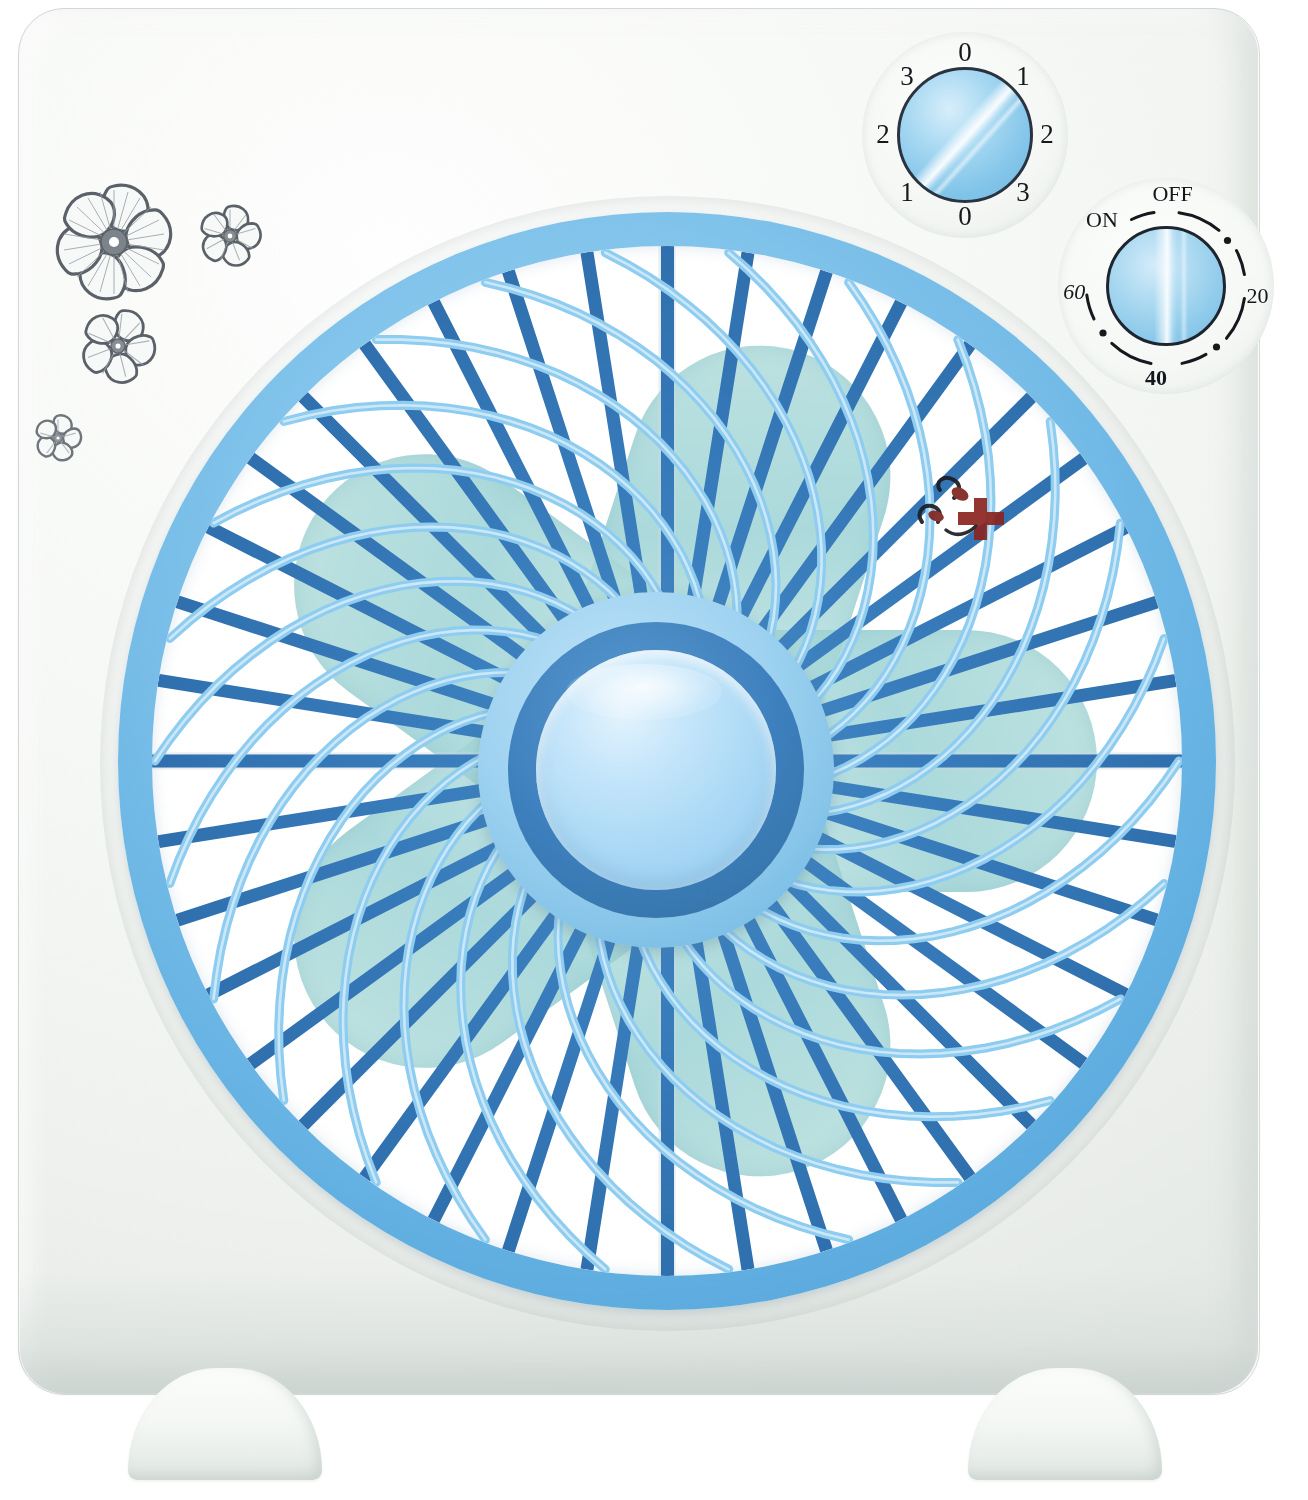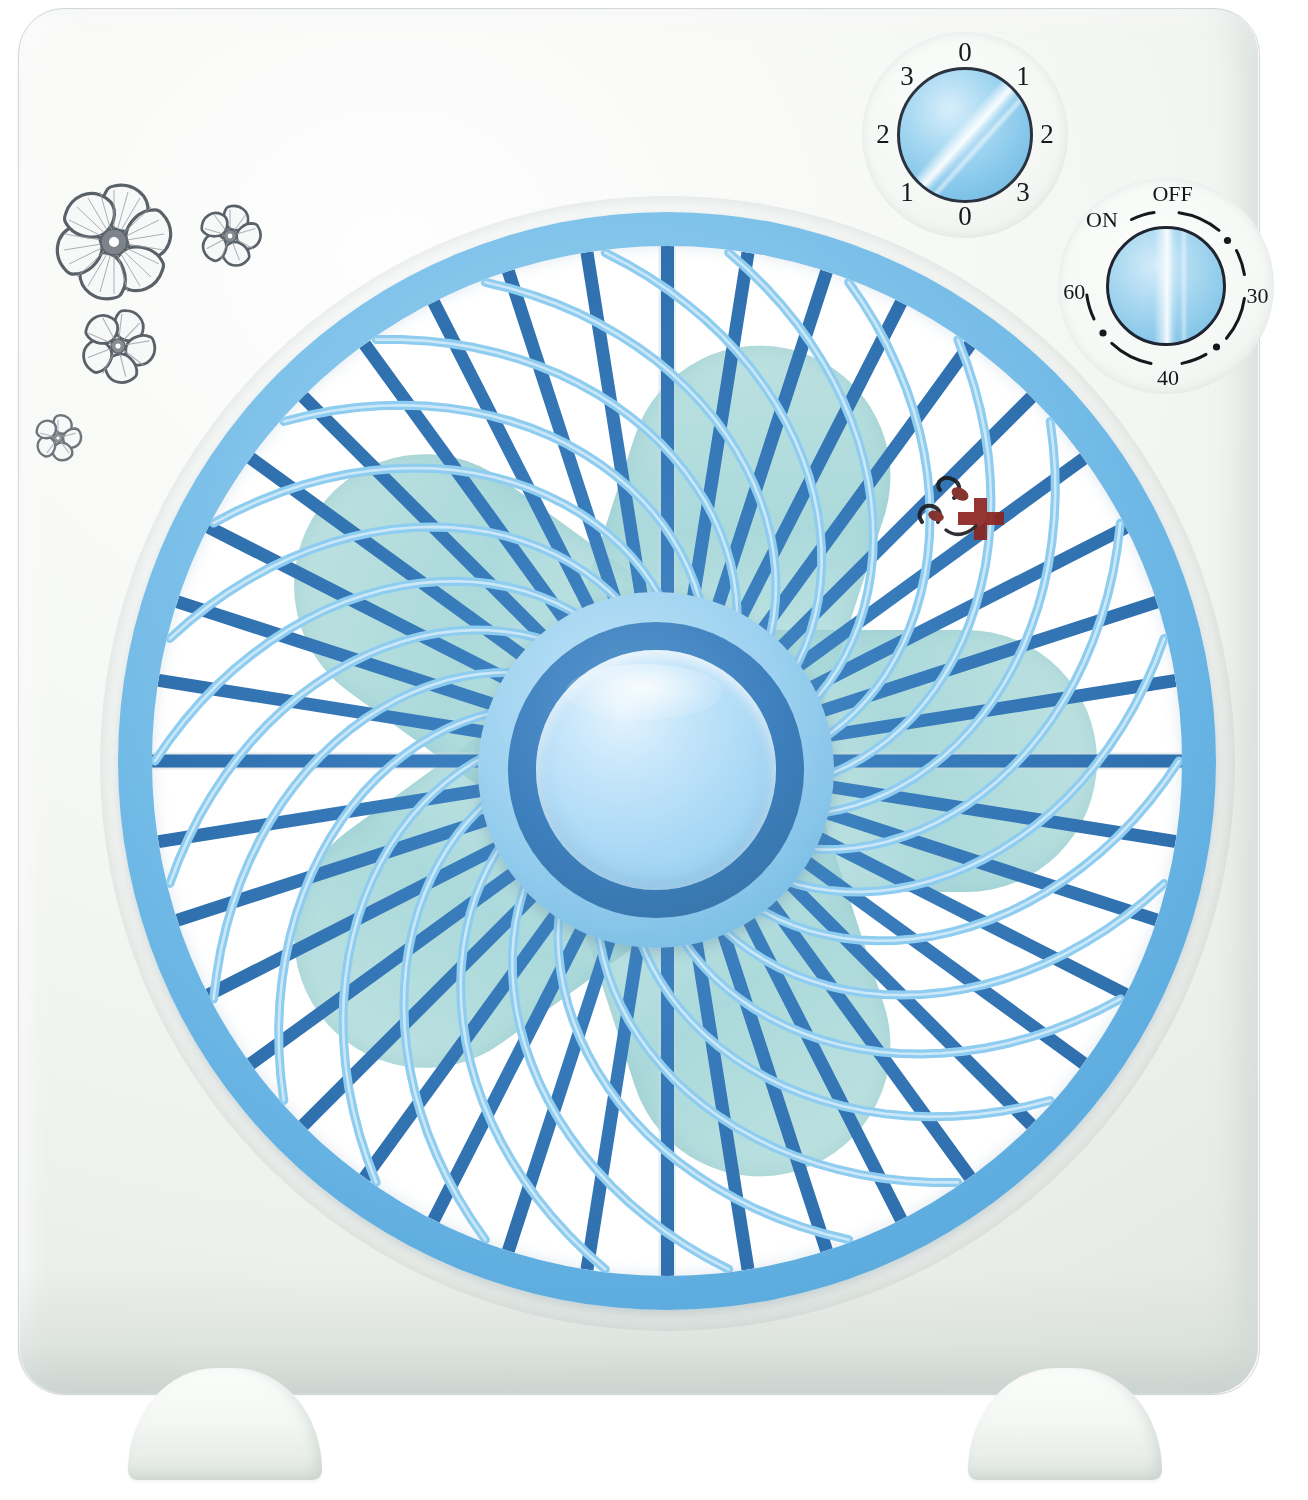--- a/index.html
+++ b/index.html
@@ -666,18 +666,18 @@
         <circle cx="158.5" cy="169" r="3.6"></circle>
         <circle cx="45" cy="155" r="3.6"></circle>
       </g>
     </svg>
     <div id="timer-knob">
       <div id="timer-knob-ridge" style="transform: rotate(0deg);"></div>
       <div id="timer-knob-ridge2" style="transform: rotate(0deg);"></div>
     </div>
   <div class="timer-label" style="left: 94.4176px; top: 5.22411px;">OFF</div>
       <div class="timer-label" style="left: 28.0914px; top: 30.8207px;">ON</div>
-      <div class="timer-label" style="left: 5.22411px; top: 103.418px;">60</div>
-      <div class="timer-label" style="left: 99px; top: 188.776px;">40</div>
-      <div class="timer-label" style="left: 188.496px; top: 106.617px;">30</div>
+      <div class="timer-label" style="left: 5.22411px; top: 103.418px; font-style: italic;">60</div>
+      <div class="timer-label" style="left: 87px; top: 188.776px; font-weight: bold;">40</div>
+      <div class="timer-label" style="left: 188.496px; top: 106.617px;">20</div>
     </div>
 
 </div>
 
 </body></html>

